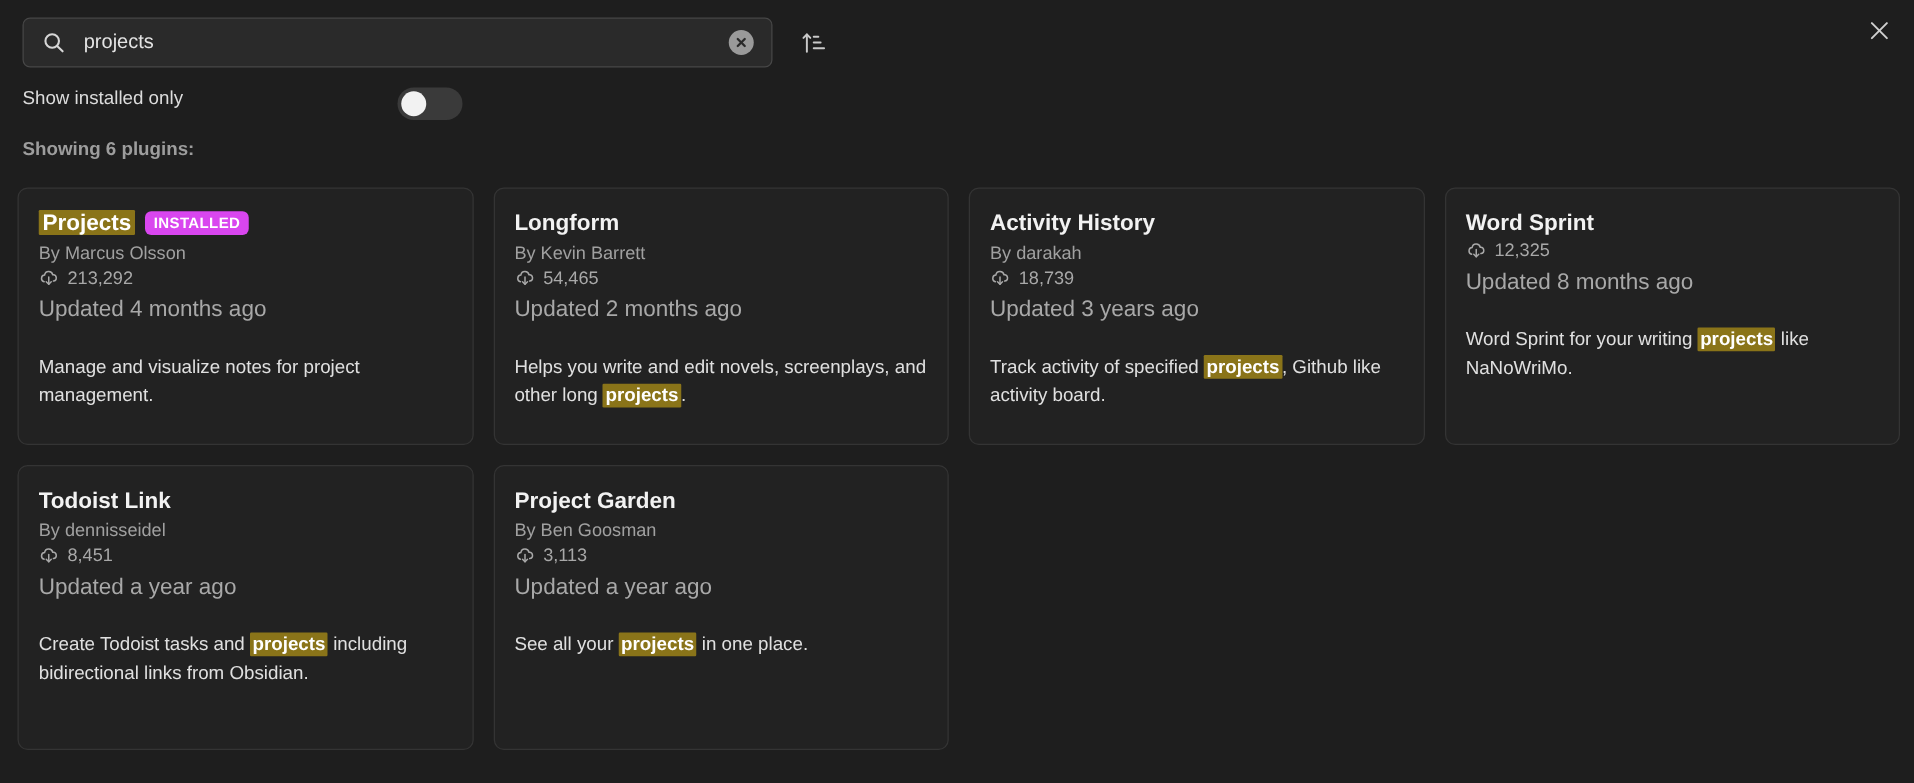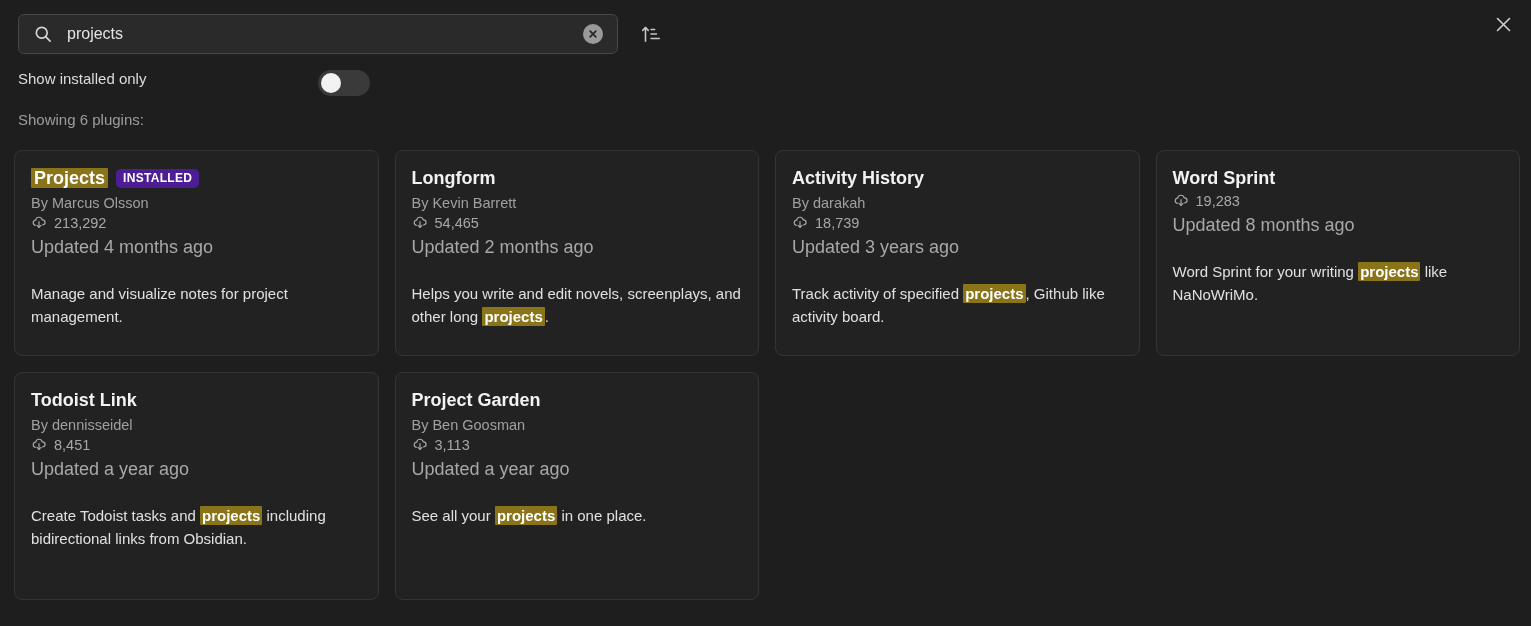--- a/index.html
+++ b/index.html
@@ -110,20 +110,21 @@
     top: 3px; left: 3px;
     width: 20px; height: 20px;
     border-radius: 50%;
     background: #f2f2f2;
   }
 
   .showing {
     margin-top: 15px;
     color: #9d9d9d;
     font-size: 15px;
+    font-weight: bold;
   }
 
   
   .grid {
     margin: 22px 11px 0 14px;
     display: grid;
     grid-template-columns: repeat(4, 1fr);
     gap: 16px 16px;
     align-items: start;
   }
@@ -144,21 +145,21 @@
     flex-wrap: wrap;
   }
   .card-title {
     font-size: 18px;
     font-weight: bold;
     color: #f2f2f2;
     line-height: 22px;
   }
   .badge {
     display: inline-block;
-    background: #4c1d95;
+    background: #d946ef;
     color: #ffffff;
     font-size: 12px;
     font-weight: bold;
     letter-spacing: 0.3px;
     border-radius: 5px;
     padding: 3px 7px 3px 7px;
     line-height: 13px;
   }
   .card-author {
     margin-top: 6px;
@@ -311,21 +312,21 @@
         <div class="card-title">Word Sprint</div>
       </div>
       <div class="card-downloads">
         <span>
           <svg class="dl-icon" width="16" height="16" viewBox="0 0 24 24" fill="none" stroke="currentColor" stroke-width="1.8" stroke-linecap="round" stroke-linejoin="round">
             <path d="M6.5 15.5 A4 4 0 0 1 7 7.6 A5 5 0 0 1 16.8 7.2 A3.8 3.8 0 0 1 17.6 14.8"></path>
             <line x1="12" y1="10" x2="12" y2="18.5"></line>
             <path d="M9 15.6 L12 18.6 L15 15.6"></path>
           </svg>
         </span>
-        <span>19,283</span>
+        <span>12,325</span>
       </div>
       <div class="card-updated">Updated 8 months ago</div>
       <div class="card-desc">Word Sprint for your writing <span class="hl">projects</span> like NaNoWriMo.</div>
     </div>
     <div class="card tall">
       <div class="card-head">
         <div class="card-title">Todoist Link</div>
       </div>
       <div class="card-author">By dennisseidel</div>
       <div class="card-downloads">

